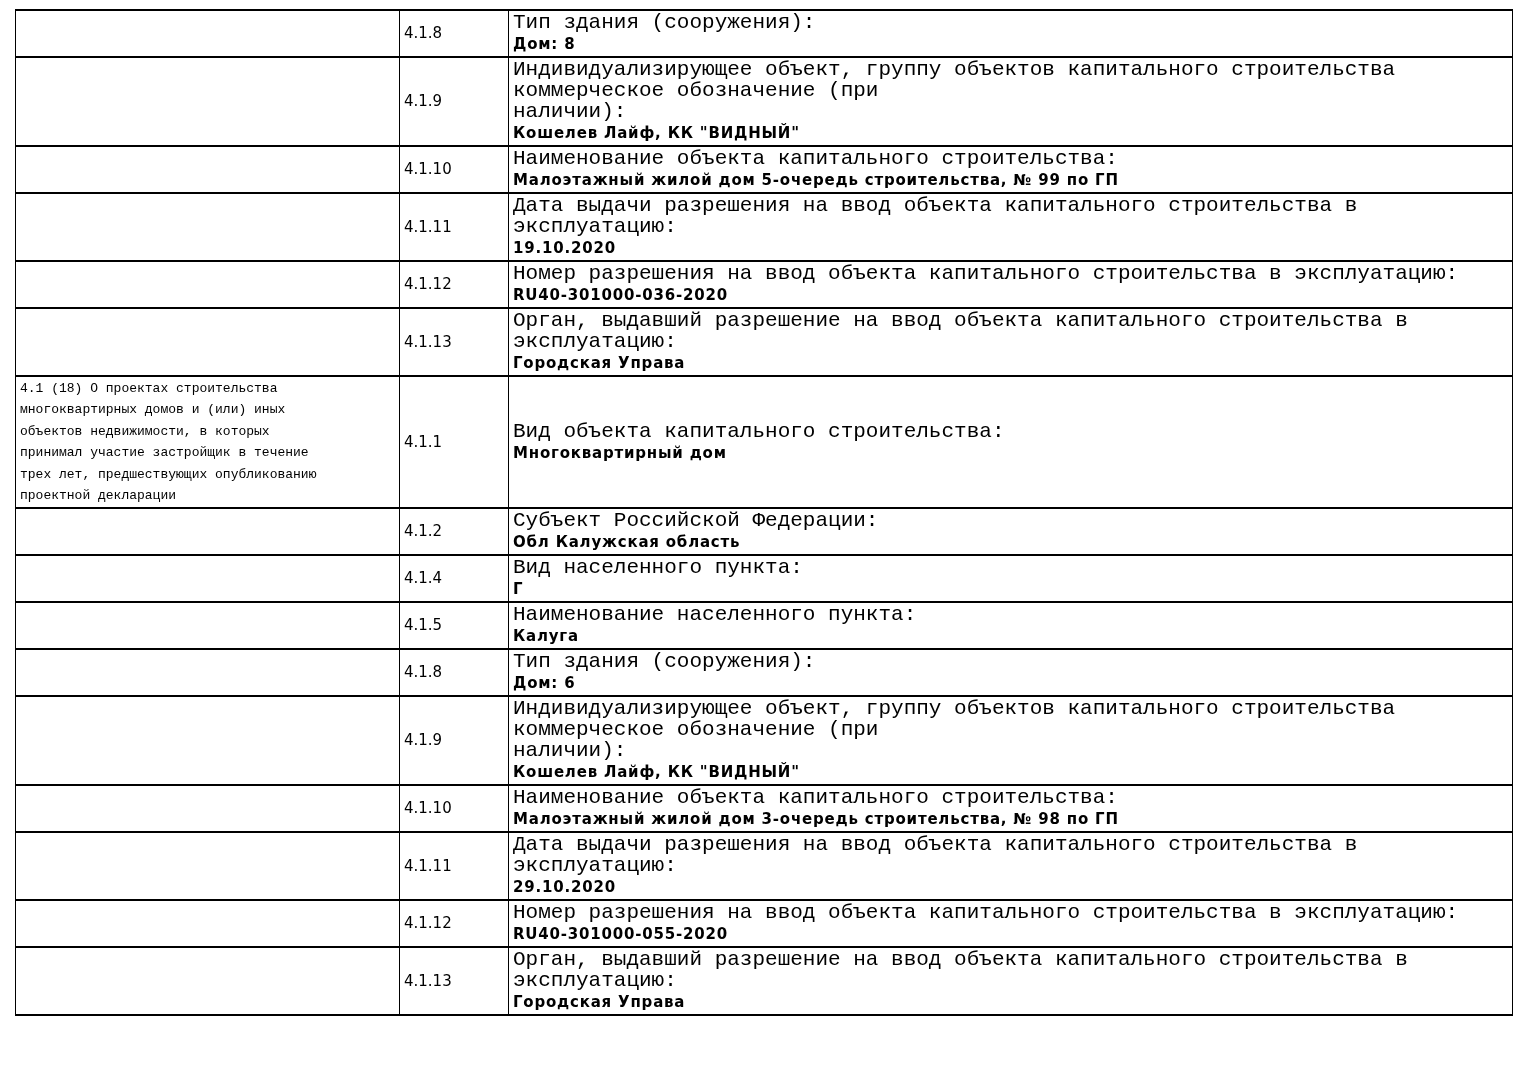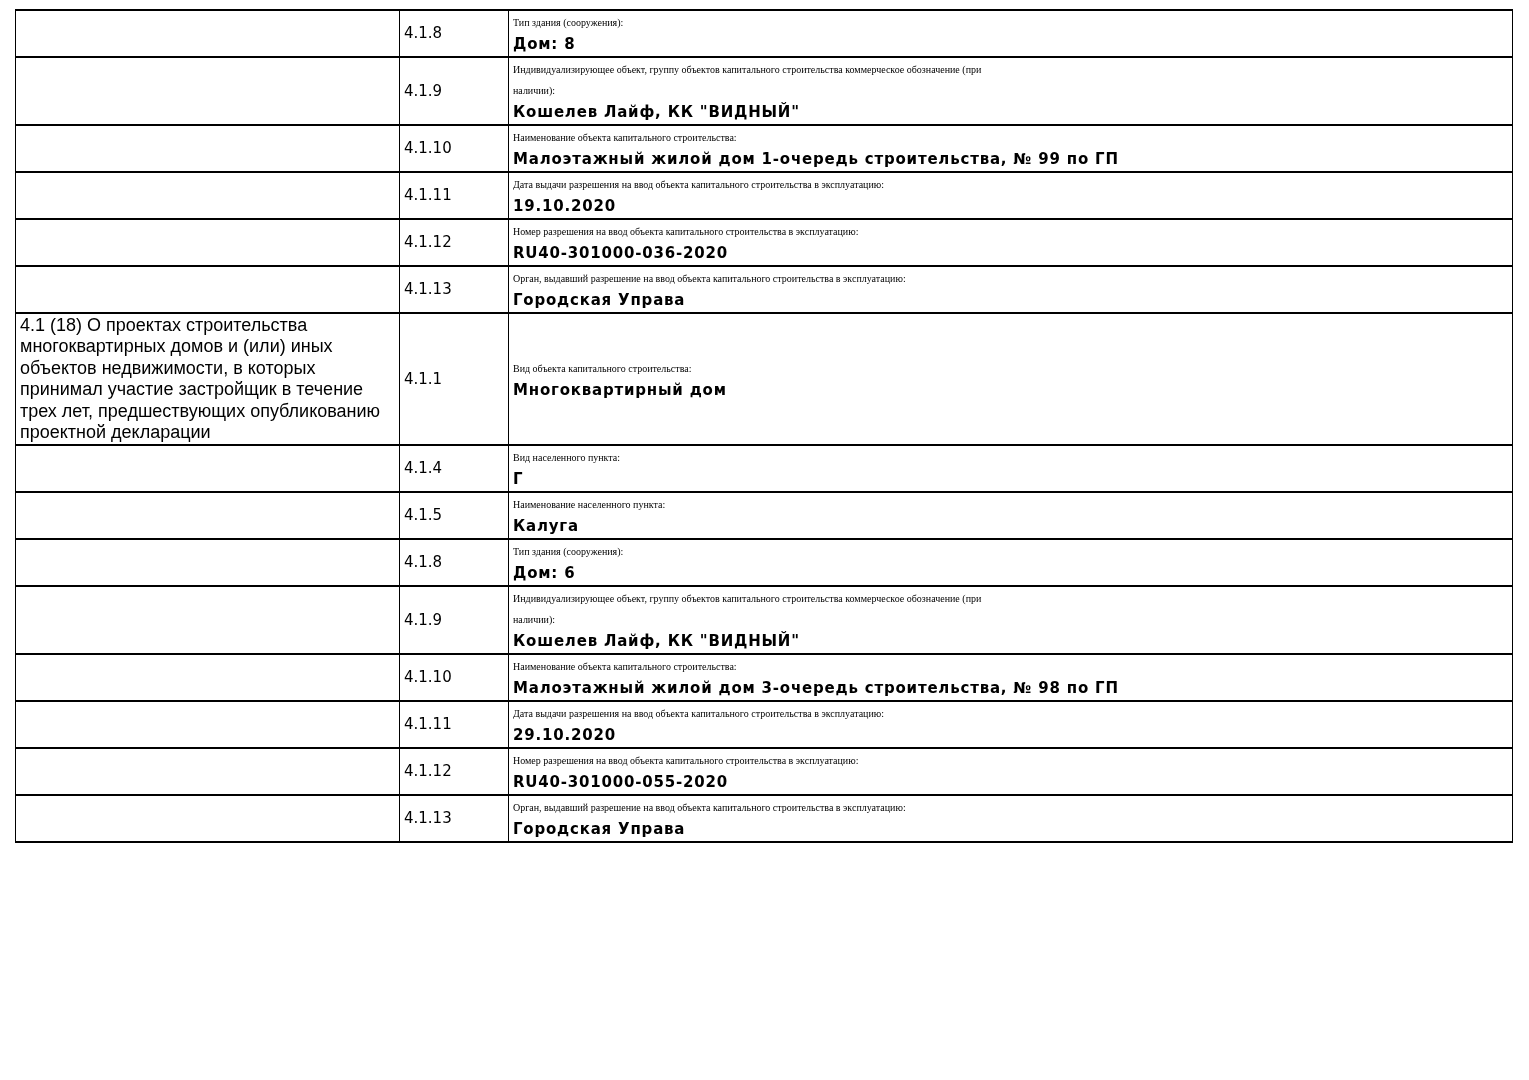--- a/index.html
+++ b/index.html
@@ -29,33 +29,33 @@
     border: 2px solid #000000;
     border-left-width: 1px;
     border-right-width: 1px;
     vertical-align: middle;
     padding: 1px 4px;
     overflow: hidden;
   }
   td.c1 { width: 375px; }
   td.c2 { width: 100px; }
   .section-text {
-    font-family: Liberation Sans, sans-serif;
-    font-size: 18px;
+    font-family: Liberation Mono, monospace;
+    font-size: 13px;
     line-height: 21.4px;
     white-space: pre-line;
   }
   .item-number {
     font-family: "DejaVu Sans", sans-serif;
     font-size: 15px;
     line-height: 21px;
   }
   .field-label {
-    font-family: Liberation Serif, serif;
-    font-size: 10px;
+    font-family: Liberation Mono, monospace;
+    font-size: 21px;
     line-height: 21px;
     white-space: pre-line;
   }
   .field-value {
     font-family: "DejaVu Sans", sans-serif;
     font-weight: bold;
     font-size: 15px;
     letter-spacing: 0.8px;
     line-height: 22px;
     white-space: nowrap;
@@ -88,21 +88,21 @@
             <div class="field-value">Кошелев Лайф, КК "ВИДНЫЙ"</div>
           </td>
         </tr>
         <tr style="height: 44px;">
           <td class="c1"></td>
           <td class="c2">
             <div class="item-number">4.1.10</div>
           </td>
           <td class="c3">
             <div class="field-label">Наименование объекта капитального строительства:</div>
-            <div class="field-value">Малоэтажный жилой дом 1-очередь строительства, № 99 по ГП</div>
+            <div class="field-value">Малоэтажный жилой дом 5-очередь строительства, № 99 по ГП</div>
           </td>
         </tr>
         <tr style="height: 44px;">
           <td class="c1"></td>
           <td class="c2">
             <div class="item-number">4.1.11</div>
           </td>
           <td class="c3">
             <div class="field-label">Дата выдачи разрешения на ввод объекта капитального строительства в эксплуатацию:</div>
             <div class="field-value">19.10.2020</div>
@@ -141,20 +141,30 @@
             <div class="item-number">4.1.1</div>
           </td>
           <td class="c3">
             <div class="field-label">Вид объекта капитального строительства:</div>
             <div class="field-value">Многоквартирный дом</div>
           </td>
         </tr>
         <tr style="height: 44px;">
           <td class="c1"></td>
           <td class="c2">
+            <div class="item-number">4.1.2</div>
+          </td>
+          <td class="c3">
+            <div class="field-label">Субъект Российской Федерации:</div>
+            <div class="field-value">Обл Калужская область</div>
+          </td>
+        </tr>
+        <tr style="height: 44px;">
+          <td class="c1"></td>
+          <td class="c2">
             <div class="item-number">4.1.4</div>
           </td>
           <td class="c3">
             <div class="field-label">Вид населенного пункта:</div>
             <div class="field-value">Г</div>
           </td>
         </tr>
         <tr style="height: 44px;">
           <td class="c1"></td>
           <td class="c2">

